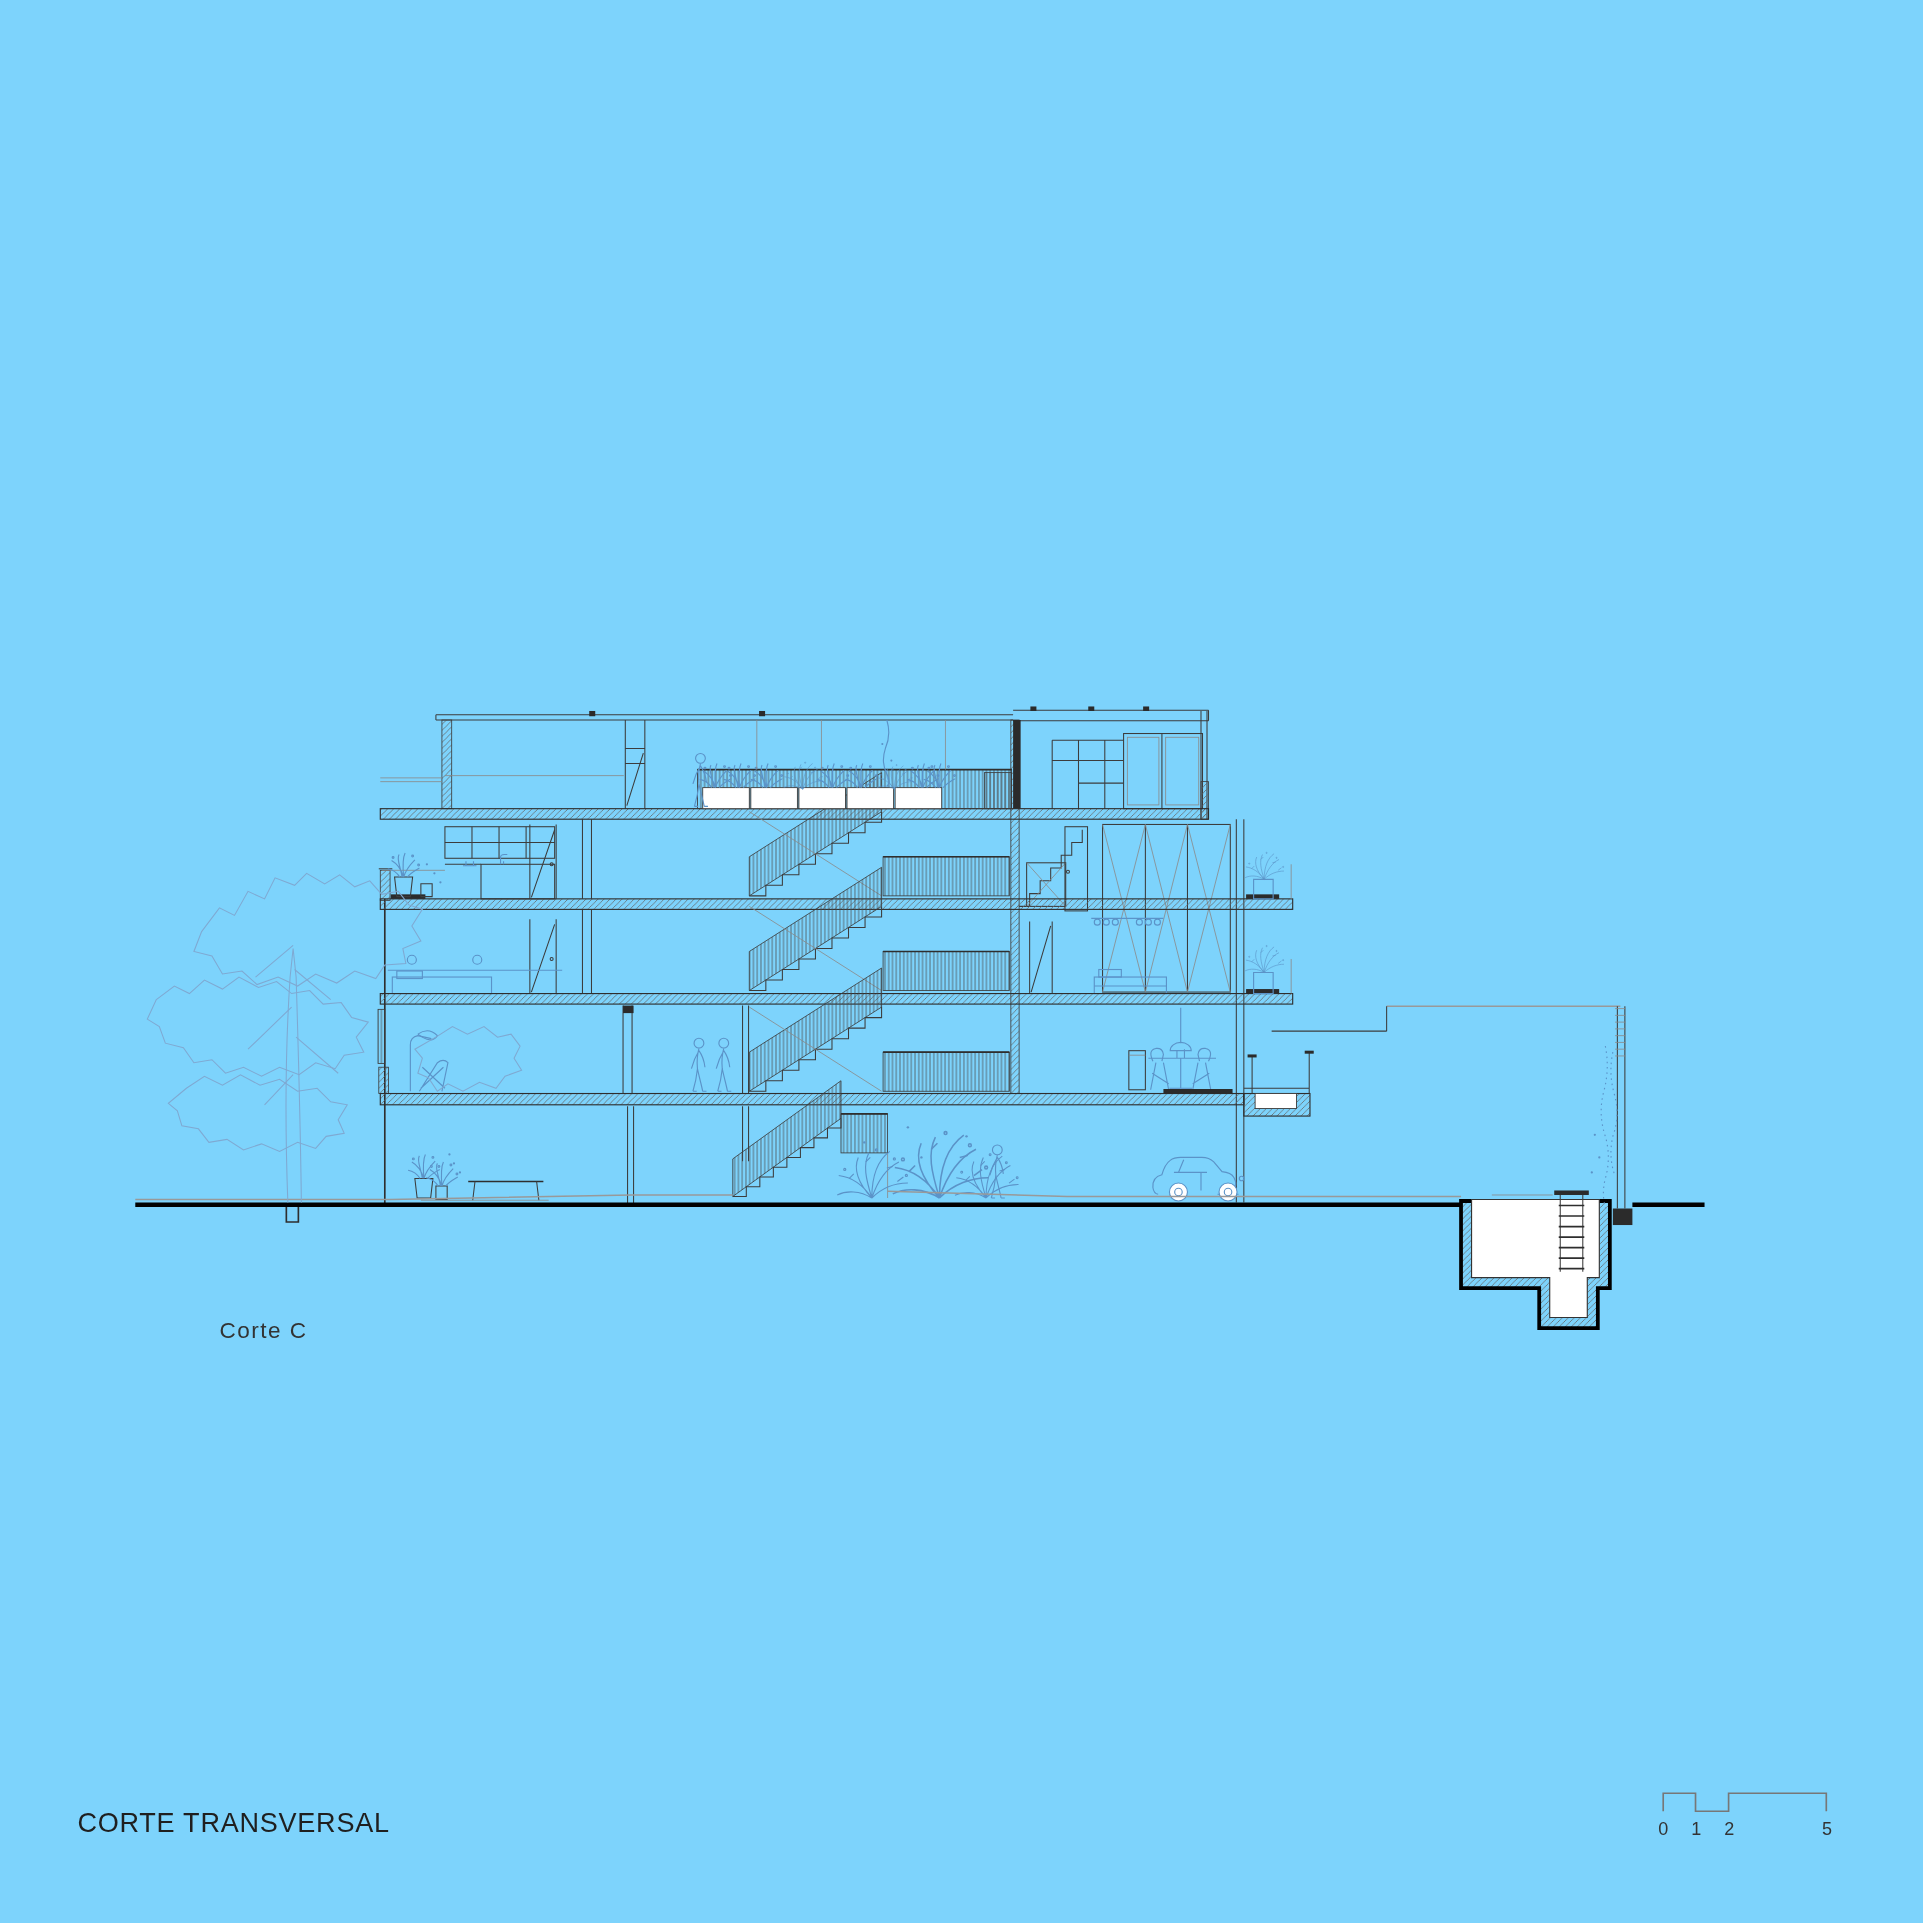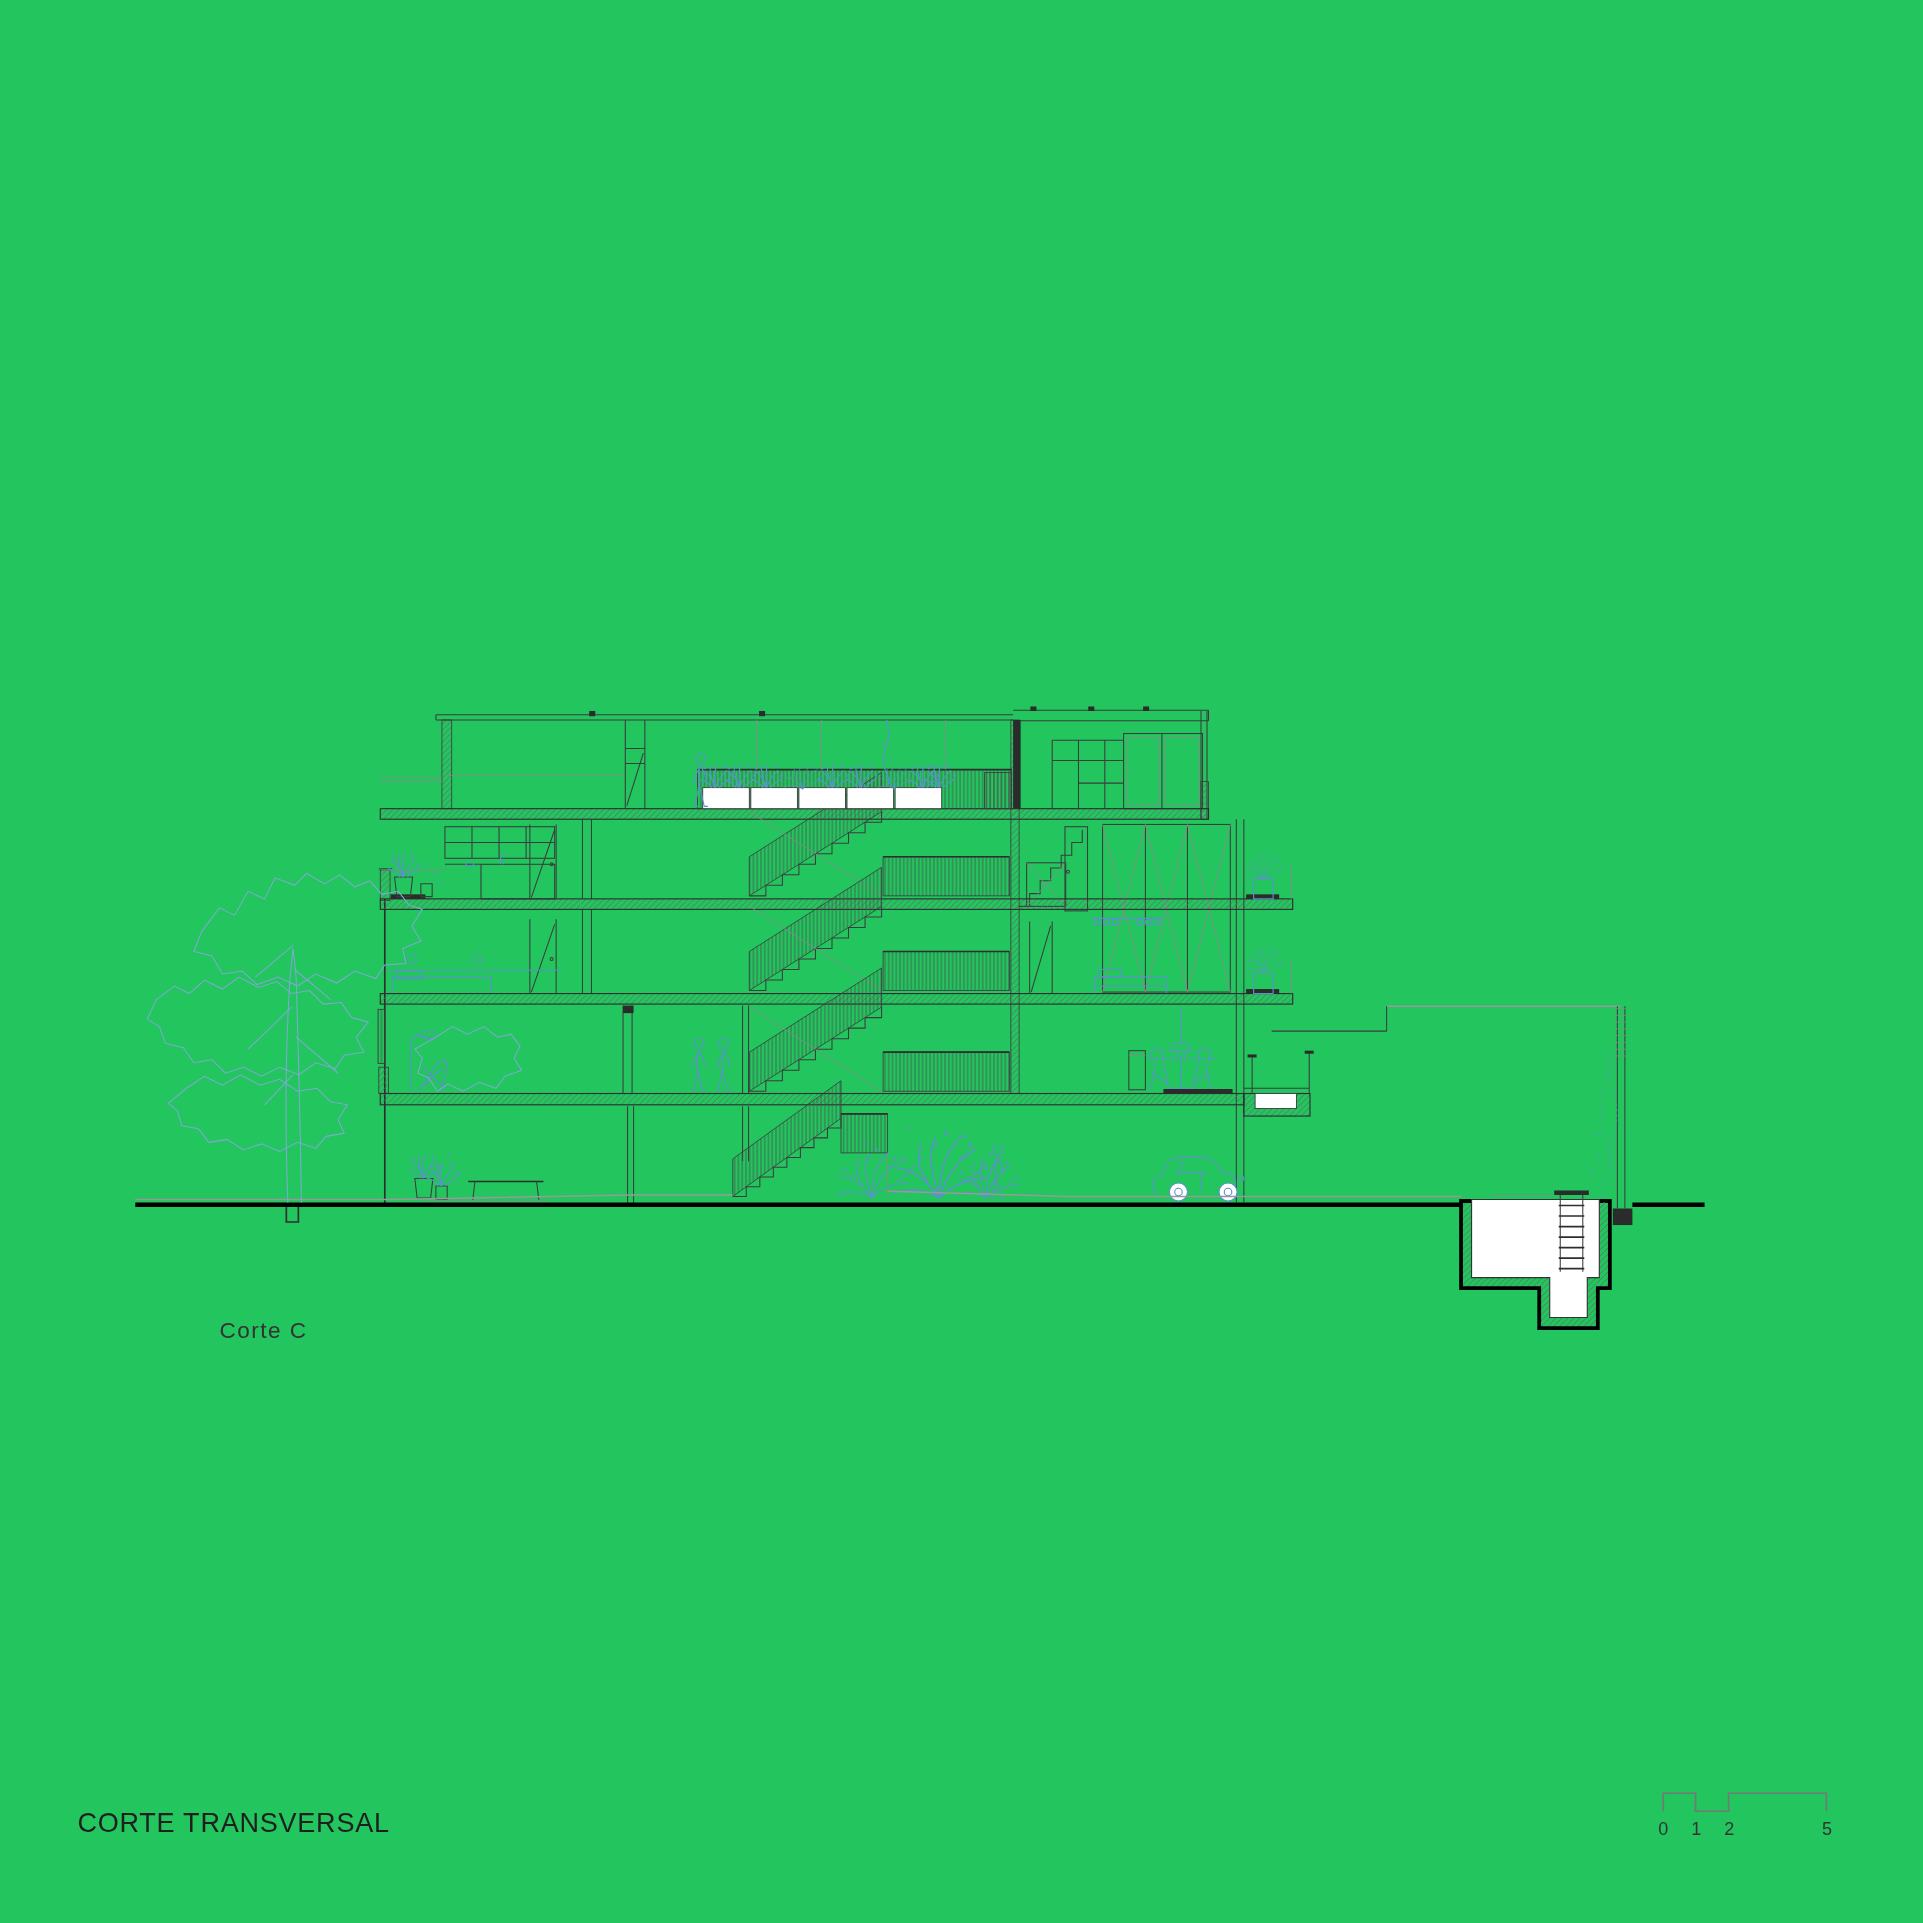--- a/index.html
+++ b/index.html
@@ -1,16 +1,16 @@
 <!DOCTYPE html>
 <html style="font-size:12px"><head>
 <meta charset="utf-8">
 <style>
   html,body{margin:0;padding:0;background:#fff;}
-  .sheet{position:relative;width:1924px;height:1924px;background:#22c55e;overflow:hidden;
+  .sheet{position:relative;width:1924px;height:1924px;background:#7dd3fc;overflow:hidden;
          font-family:"Liberation Sans", sans-serif;}
   svg{position:absolute;left:0;top:0;}
   
   .ln  {fill:none;stroke:#3c3c3c;stroke-width:1.4;}
   .ln2 {fill:none;stroke:#2e2e2e;stroke-width:2.2;}
   .thin{fill:none;stroke:#8a8a8a;stroke-width:1.1;}
   .gray{fill:none;stroke:#999;stroke-width:2;}
   .blk {fill:none;stroke:#000;stroke-width:6;}
   .blue{fill:none;stroke:#5b93c8;stroke-width:1.5;}
   .bluedot{fill:#5b93c8;stroke:none;}

